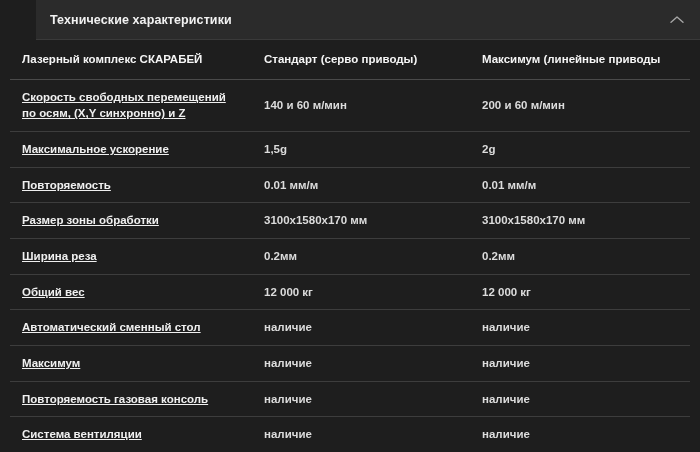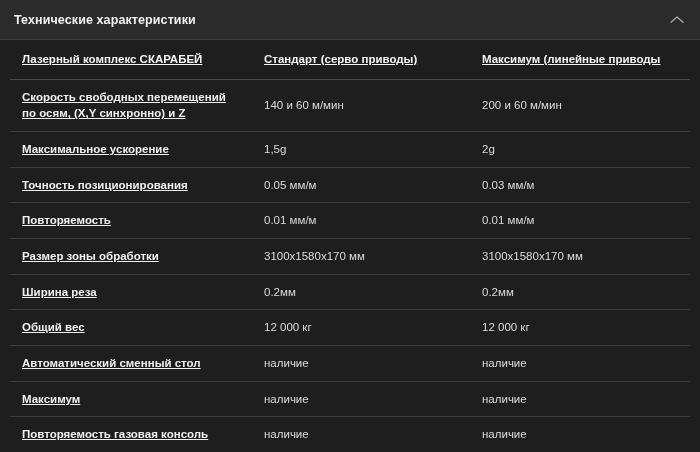--- a/index.html
+++ b/index.html
@@ -23,20 +23,21 @@
   }
   .panel-header {
     height: 40px;
     min-height: 28px;
     background: #2b2b2b;
     border-bottom: 1px solid #3a3a3a;
     display: flex;
     align-items: center;
     padding: 0 14px;
     box-sizing: border-box;
+    margin-left: 36px;
   }
   .panel-title {
     font-size: 12.5px;
     font-weight: bold;
     color: #f2f2f2;
     letter-spacing: 0.1px;
     flex: 1;
   }
   .chevron {
     width: 18px;
@@ -67,30 +68,29 @@
     line-height: 1.45;
     box-sizing: border-box;
   }
   th {
     font-weight: bold;
     color: #f5f5f5;
     font-size: 11.5px;
     padding-top: 11px;
     padding-bottom: 11px;
     border-bottom: 1px solid #4a4a4a;
-    text-decoration: underline;
   }
   td.label {
     font-weight: bold;
     color: #f0f0f0;
     text-decoration: underline;
   }
   td.value {
     color: #dcdcdc;
-    font-weight: normal;
+    font-weight: bold;
   }
   tbody tr:last-child td {
     border-bottom: none;
   }
 </style>
 </head>
 <body>
 
 <div class="panel">
 
@@ -120,25 +120,20 @@
       <tbody>
         <tr>
           <td class="label">Скорость свободных перемещений по осям, (X,Y синхронно) и Z</td>
           <td class="value">140 и 60 м/мин</td>
           <td class="value">200 и 60 м/мин</td>
         </tr>
         <tr>
           <td class="label">Максимальное ускорение</td>
           <td class="value">1,5g</td>
           <td class="value">2g</td>
-        </tr>
-        <tr>
-          <td class="label">Точность позиционирования</td>
-          <td class="value">0.05 мм/м</td>
-          <td class="value">0.03 мм/м</td>
         </tr>
         <tr>
           <td class="label">Повторяемость</td>
           <td class="value">0.01 мм/м</td>
           <td class="value">0.01 мм/м</td>
         </tr>
         <tr>
           <td class="label">Размер зоны обработки</td>
           <td class="value">3100x1580x170 мм</td>
           <td class="value">3100x1580x170 мм</td>

